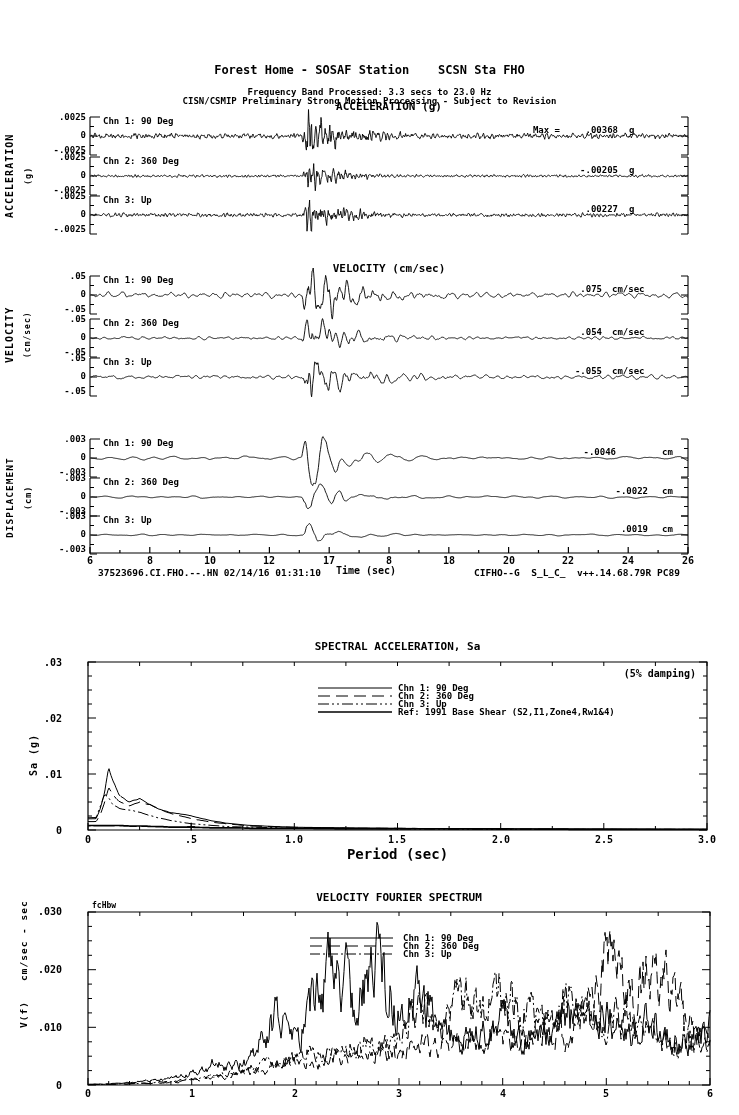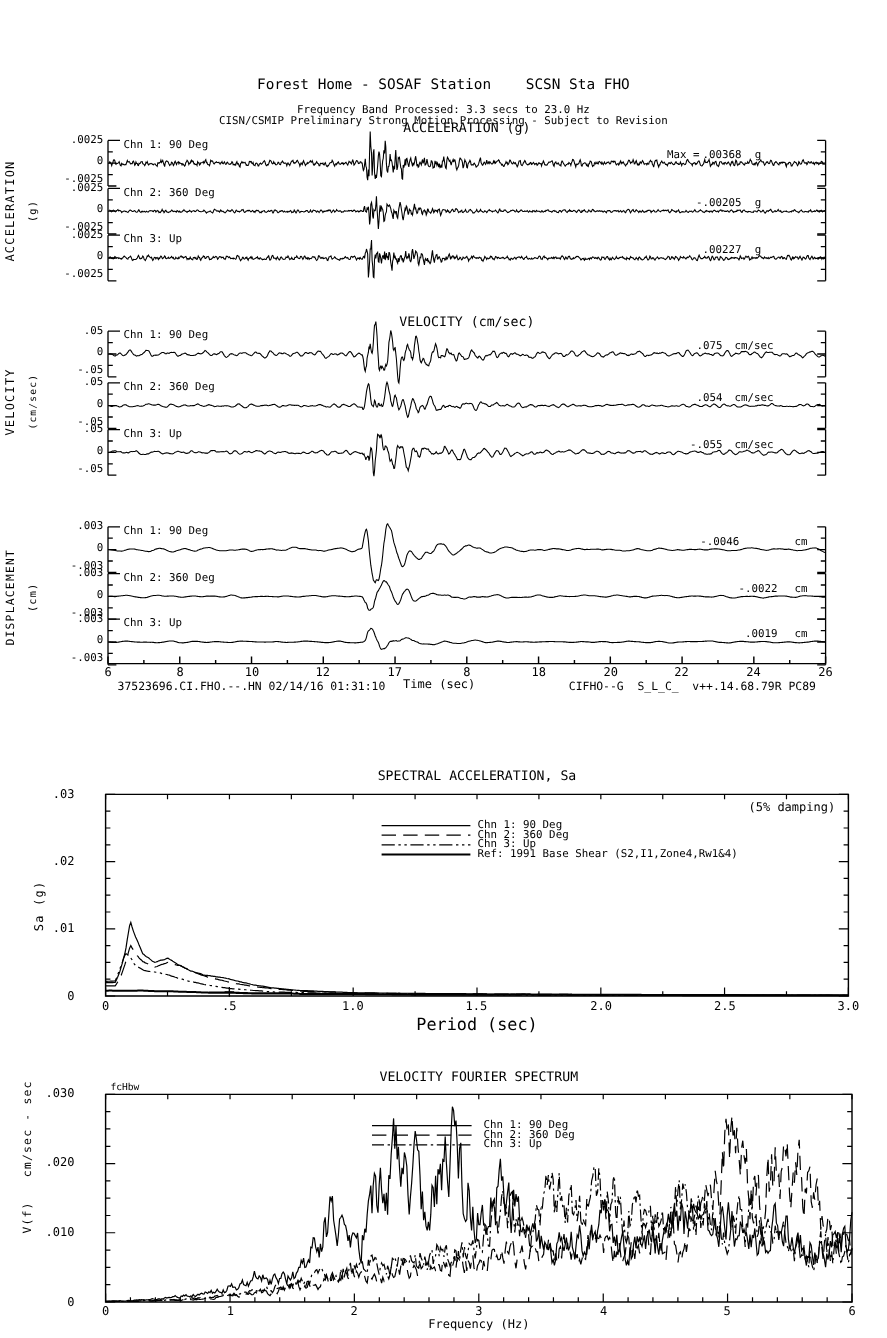--- a/index.html
+++ b/index.html
@@ -1,17 +1,17 @@
 <!DOCTYPE html>
 <html><head>
 <meta charset="utf-8">
 <style>
   html,body{margin:0;padding:0;background:#fff}
   .page{position:relative;width:739px;height:1115px;background:#fff;color:#000;
-        font-family:"DejaVu Sans Mono",monospace;font-weight:normal;overflow:hidden}
+        font-family:"DejaVu Sans Mono",monospace;font-weight:bold;overflow:hidden}
   .abs{position:absolute;white-space:pre}
   .ctr{text-align:center}
   .rt{text-align:right}
   #gfx{position:absolute;left:0;top:0;pointer-events:none}
   .hdr1{left:0;width:739px;top:63px;font-size:12px}
   .hdr2{left:0;width:739px;top:74px;font-size:12px}
   .hdr3{left:0;width:739px;top:87px;font-size:9px}
   .hdr4{left:0;width:739px;top:96px;font-size:9px}
   .sec-title{position:absolute;left:90px;width:598px;text-align:center;font-size:11px;white-space:pre}
   .vlab{position:absolute;writing-mode:vertical-rl;transform:rotate(180deg);
@@ -87,21 +87,21 @@
 
   <div class="sec-title" style="top:100px">ACCELERATION (g)</div>
   <div class="vlab" style="left:4px;top:116px;height:120px">ACCELERATION</div>
   <div class="vlab" style="left:23px;top:116px;height:120px;font-size:8.5px">(g)</div>
 
   <div class="trow" style="top:116px">
     <span class="ylab" style="top:-3px">.0025</span>
     <span class="ylab" style="top:15px">0</span>
     <span class="ylab" style="top:30px">-.0025</span>
     <span class="chn">Chn 1: 90 Deg</span>
-    <span class="pk rt" style="left:539px;width:44px">Max =</span>
+    <span class="pk rt" style="left:516px;width:44px">Max =</span>
     <span class="pk rt" style="left:575px;width:43px">.00368</span>
     <span class="pk" style="left:629px">g</span>
   </div>
   <div class="trow" style="top:156px">
     <span class="ylab" style="top:-3px">.0025</span>
     <span class="ylab" style="top:15px">0</span>
     <span class="ylab" style="top:30px">-.0025</span>
     <span class="chn">Chn 2: 360 Deg</span>
     <span class="pk rt" style="left:575px;width:43px">-.00205</span>
     <span class="pk" style="left:629px">g</span>
@@ -213,18 +213,17 @@
   <span class="fytick" style="top:964px">.020</span>
   <span class="fytick" style="top:1022px">.010</span>
   <span class="fytick" style="top:1080px">0</span>
   <span class="abs fxtick" style="left:73px">0</span>
   <span class="abs fxtick" style="left:177px">1</span>
   <span class="abs fxtick" style="left:280px">2</span>
   <span class="abs fxtick" style="left:384px">3</span>
   <span class="abs fxtick" style="left:488px">4</span>
   <span class="abs fxtick" style="left:591px">5</span>
   <span class="abs fxtick" style="left:695px">6</span>
-  <div class="abs ctr" style="left:88px;top:1099px;width:622px;font-size:10px">Frequency (Hz)</div>
   <div class="vlab" style="left:18px;top:910px;height:118px;font-size:9.5px">V(f)   cm/sec - sec</div>
   <span class="leg" style="left:403px;top:934px">Chn 1: 90 Deg</span>
   <span class="leg" style="left:403px;top:942px">Chn 2: 360 Deg</span>
   <span class="leg" style="left:403px;top:950px">Chn 3: Up</span>
 </div>
 
 </body></html>

